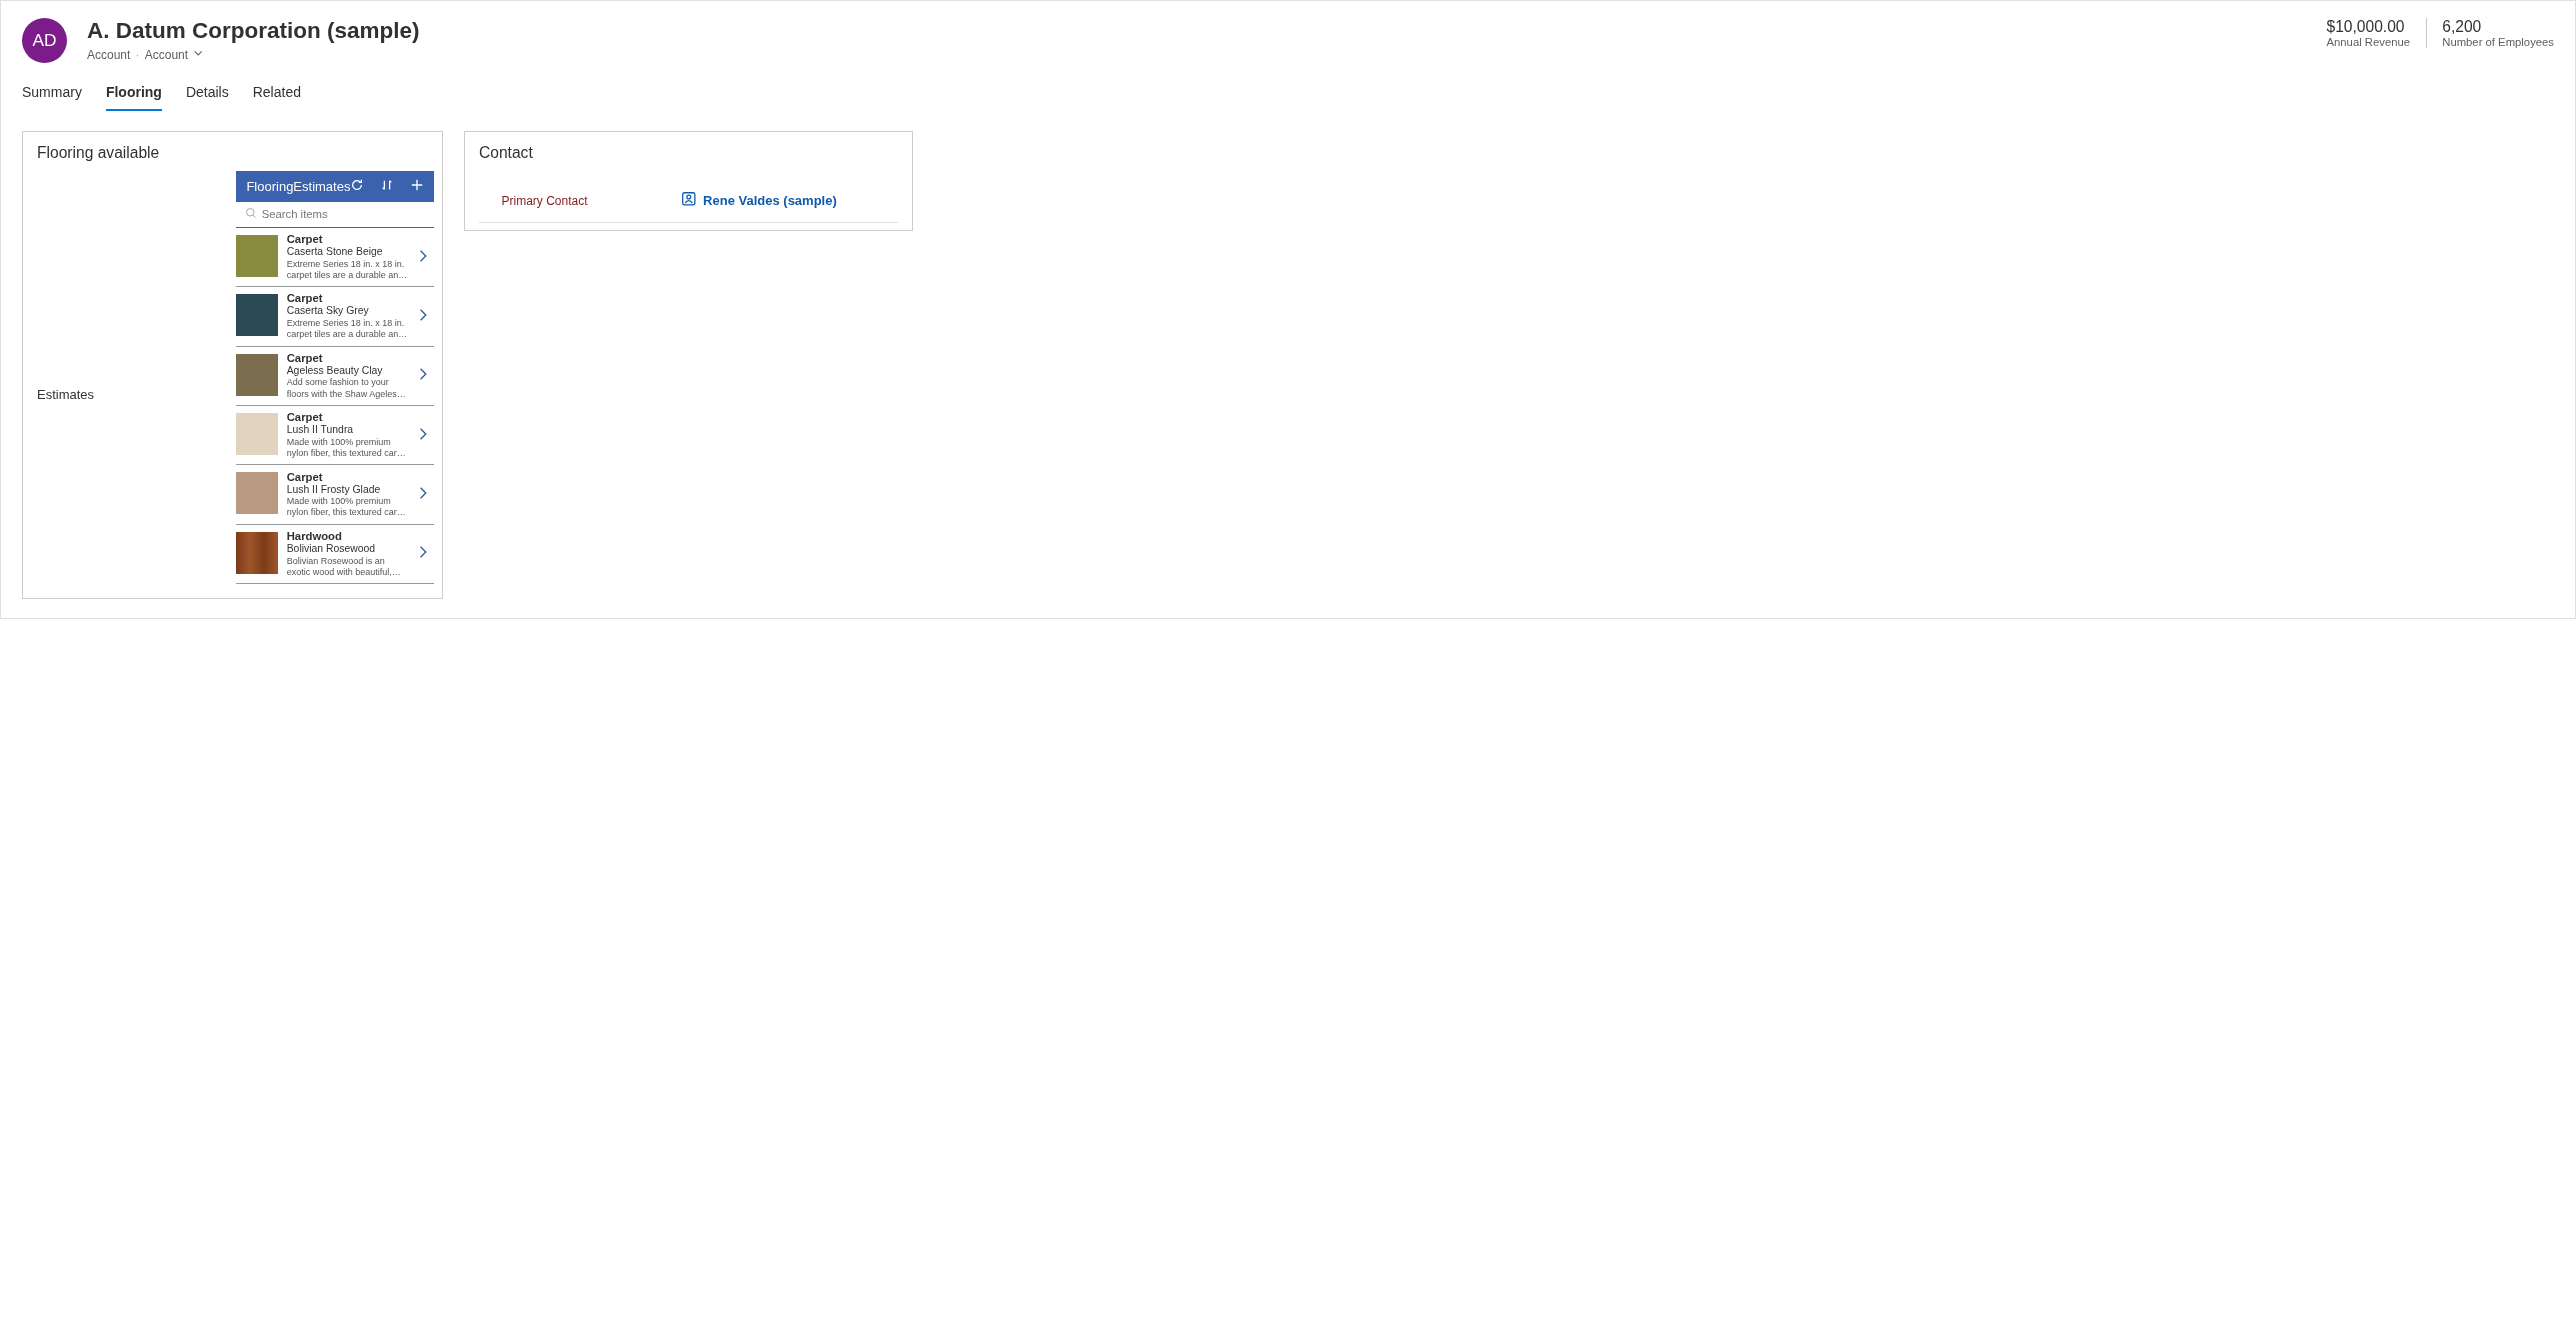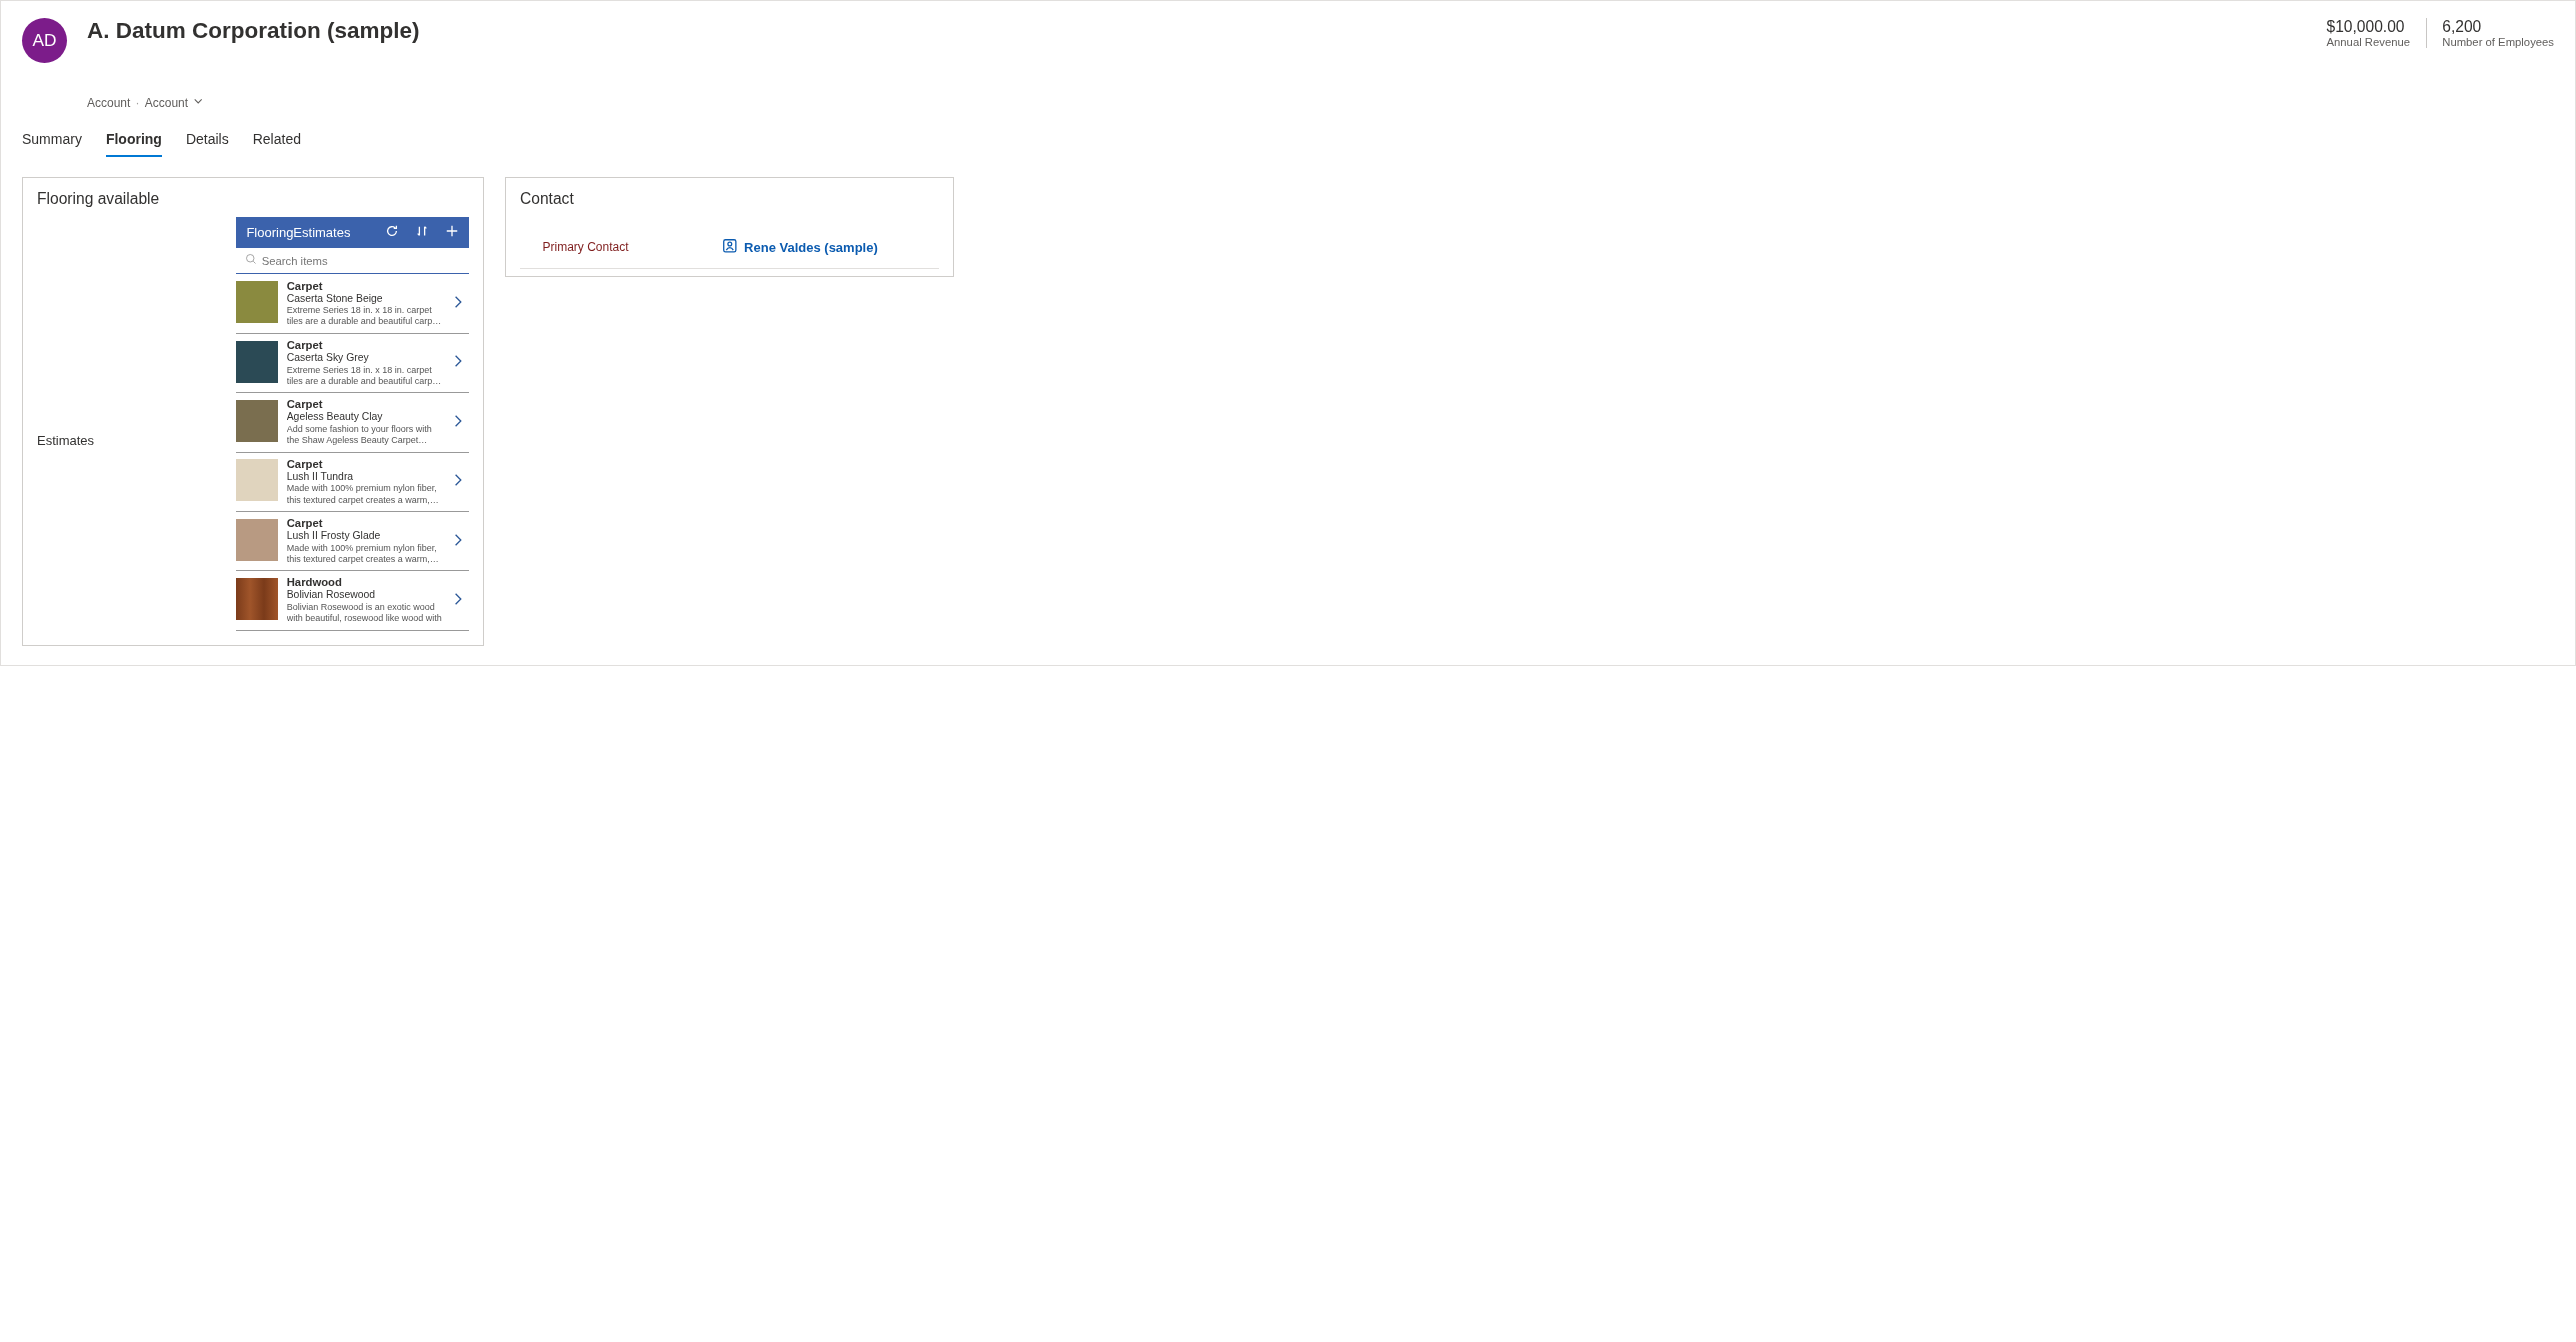--- a/index.html
+++ b/index.html
@@ -18,42 +18,42 @@
   }
   .header-left { display: flex; align-items: flex-start; gap: 20px; }
   .avatar {
     width: 45px; height: 45px; border-radius: 50%;
     background: #7c1c8a; color: #fff;
     display: flex; align-items: center; justify-content: center;
     font-size: 17.3px; font-weight: 400;
   }
   .title-block { display: flex; flex-direction: column; gap: 3.5px; }
   .account-title { font-size: 22.5px; font-weight: 600; }
-  .breadcrumb { font-size: 12px; color: #605e5c; display: flex; align-items: center; gap: 5.2px; margin-top: 48px; }
+  .breadcrumb { font-size: 12px; color: #605e5c; display: flex; align-items: center; gap: 5.2px; }
   .breadcrumb .sep { color: #a19f9d; }
   .breadcrumb .chev svg { width: 10.4px; height: 10.4px; }
   .header-right { display: flex; gap: 15.6px; align-items: flex-start; }
   .metric { display: flex; flex-direction: column; padding-left: 15.6px; }
   .metric + .metric { border-left: 0.9px solid #c8c6c4; }
   .metric-value { font-size: 15.6px; font-weight: 400; }
   .metric-label { font-size: 11.3px; color: #605e5c; }
   .tabs {
     display: flex; gap: 24px; padding: 7px 21px 0 21px;
     border-bottom: 0.9px solid transparent;
   }
   .tab { font-size: 14px; padding: 5.2px 0 8.7px 0; cursor: pointer; color: #323130; }
   .tab.active { font-weight: 600; border-bottom: 2.6px solid #0078d4; }
   .content {
     display: flex; gap: 21px; padding: 19px 21px;
   }
   .panel {
     border: 0.9px solid #cfcdca;
     background: #fff;
   }
-  .panel-left { width: 462px; }
+  .panel-left { width: 421px; }
   .panel-right { width: 449px; height: 100px; }
   .panel-title { font-size: 15.6px; font-weight: 400; padding: 12px 14px 8.7px 14px; }
   .panel-body-left { display: flex; padding: 0 14px 14px 14px; gap: 0; }
   .left-side-label {
     flex: 0 0 199px;
     padding-top: 216px;
     font-size: 13px;
     color: #323130;
   }
   .estimates-app {

